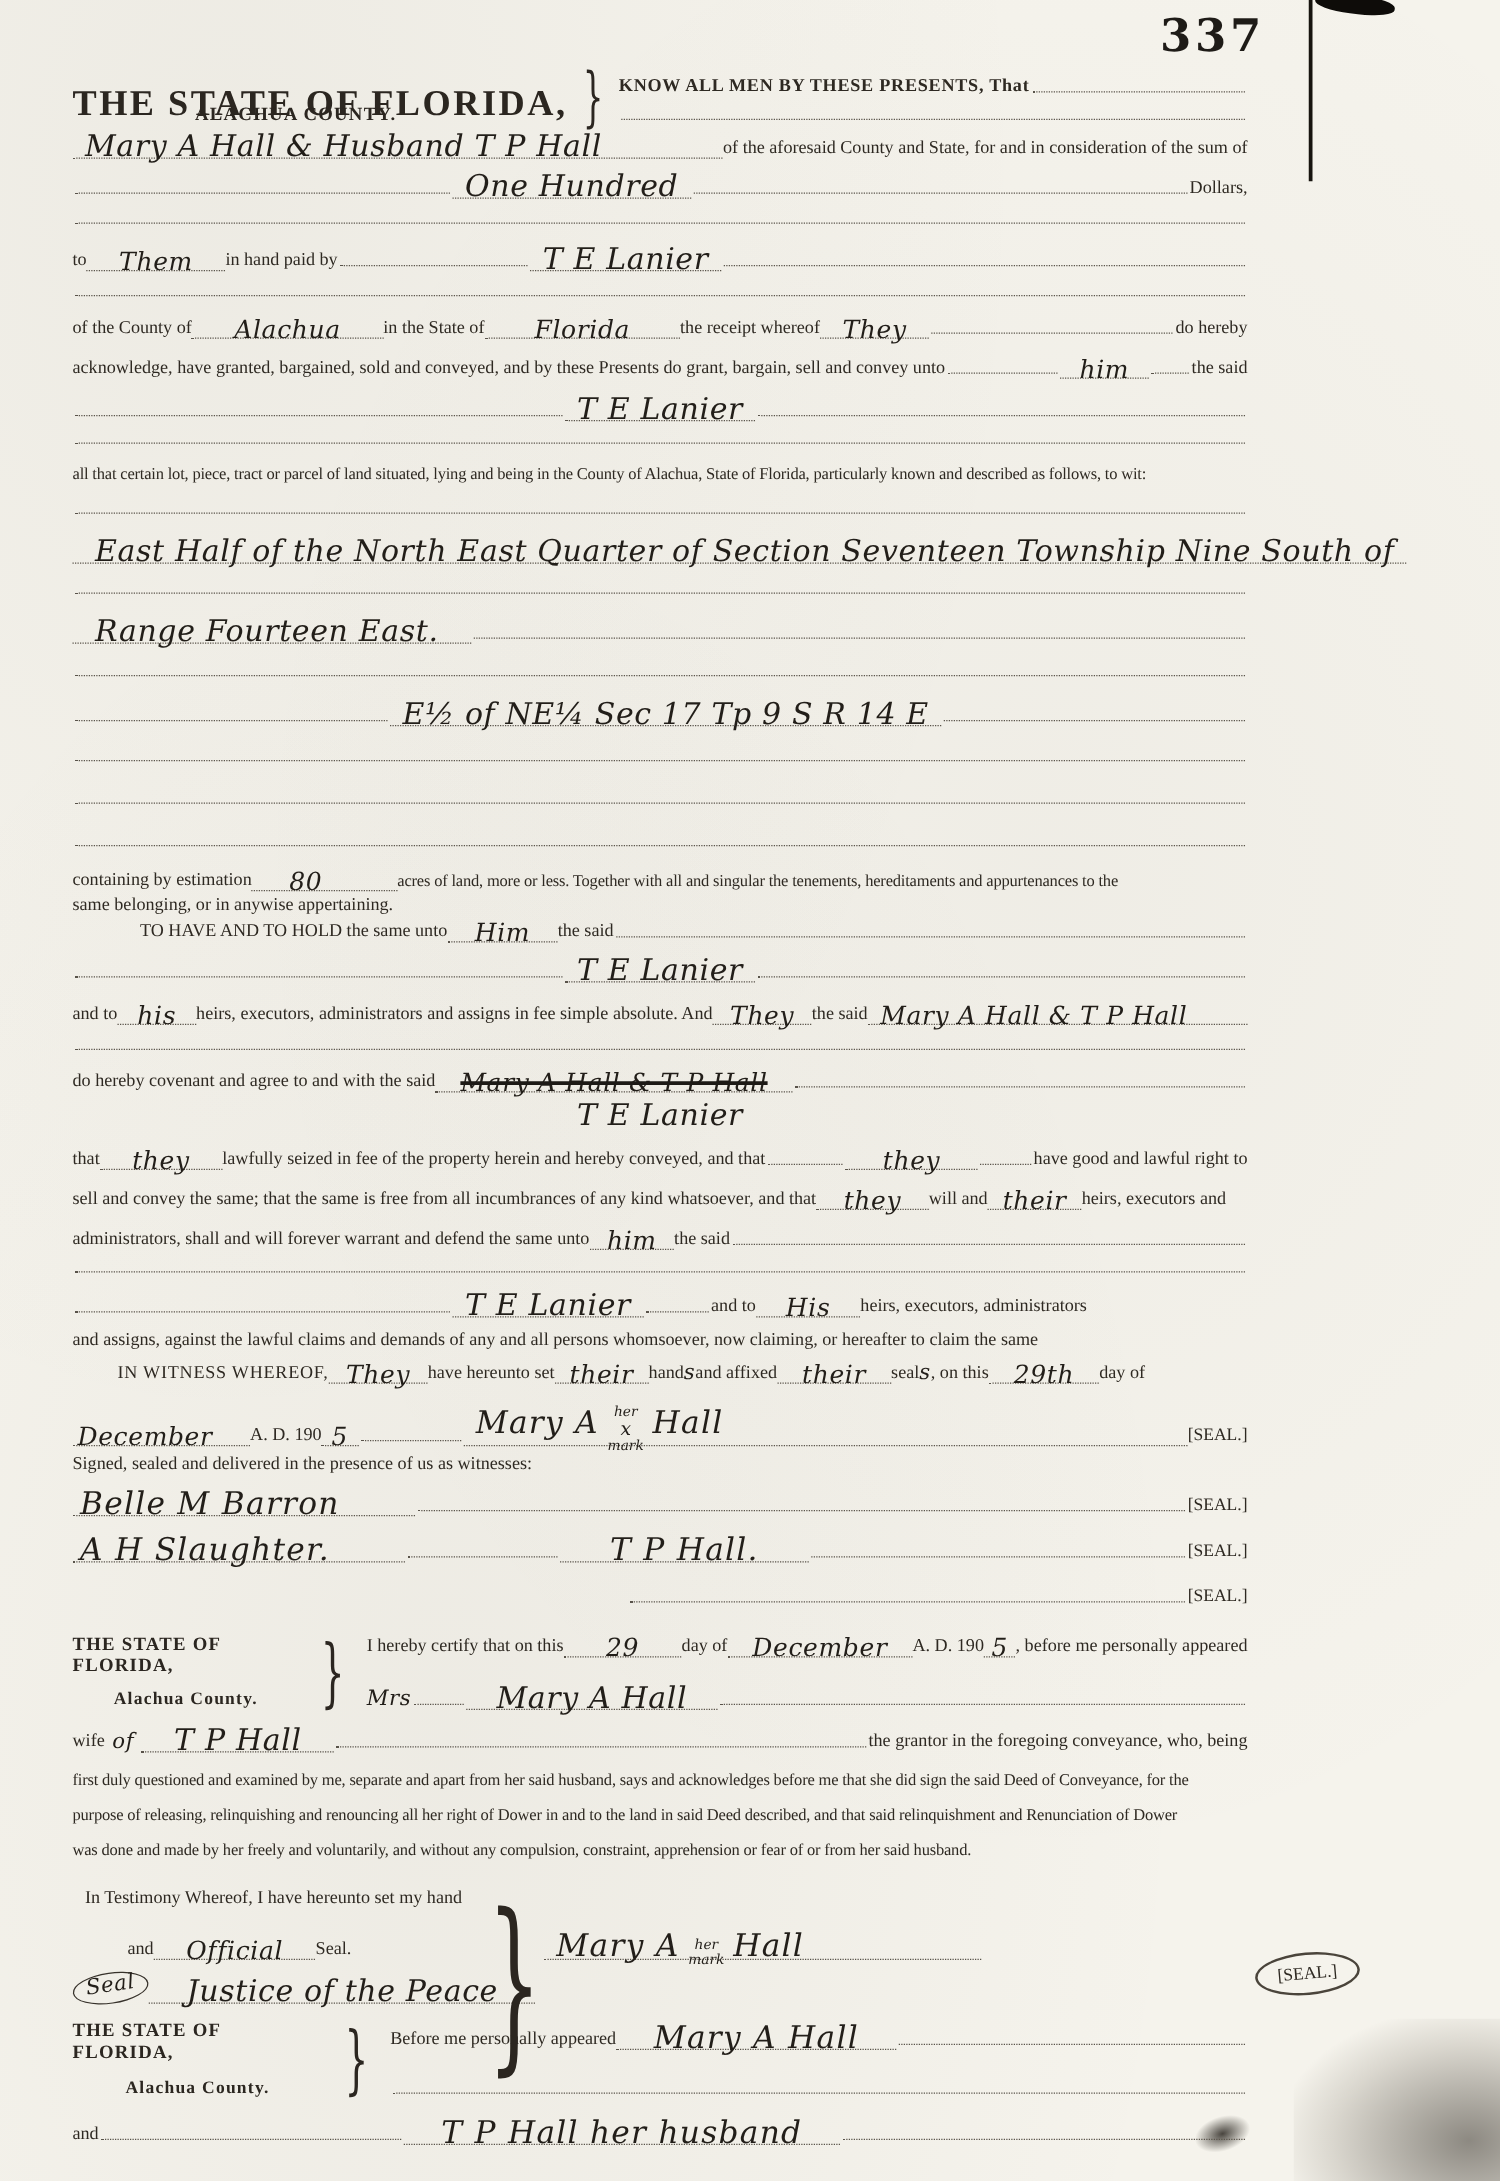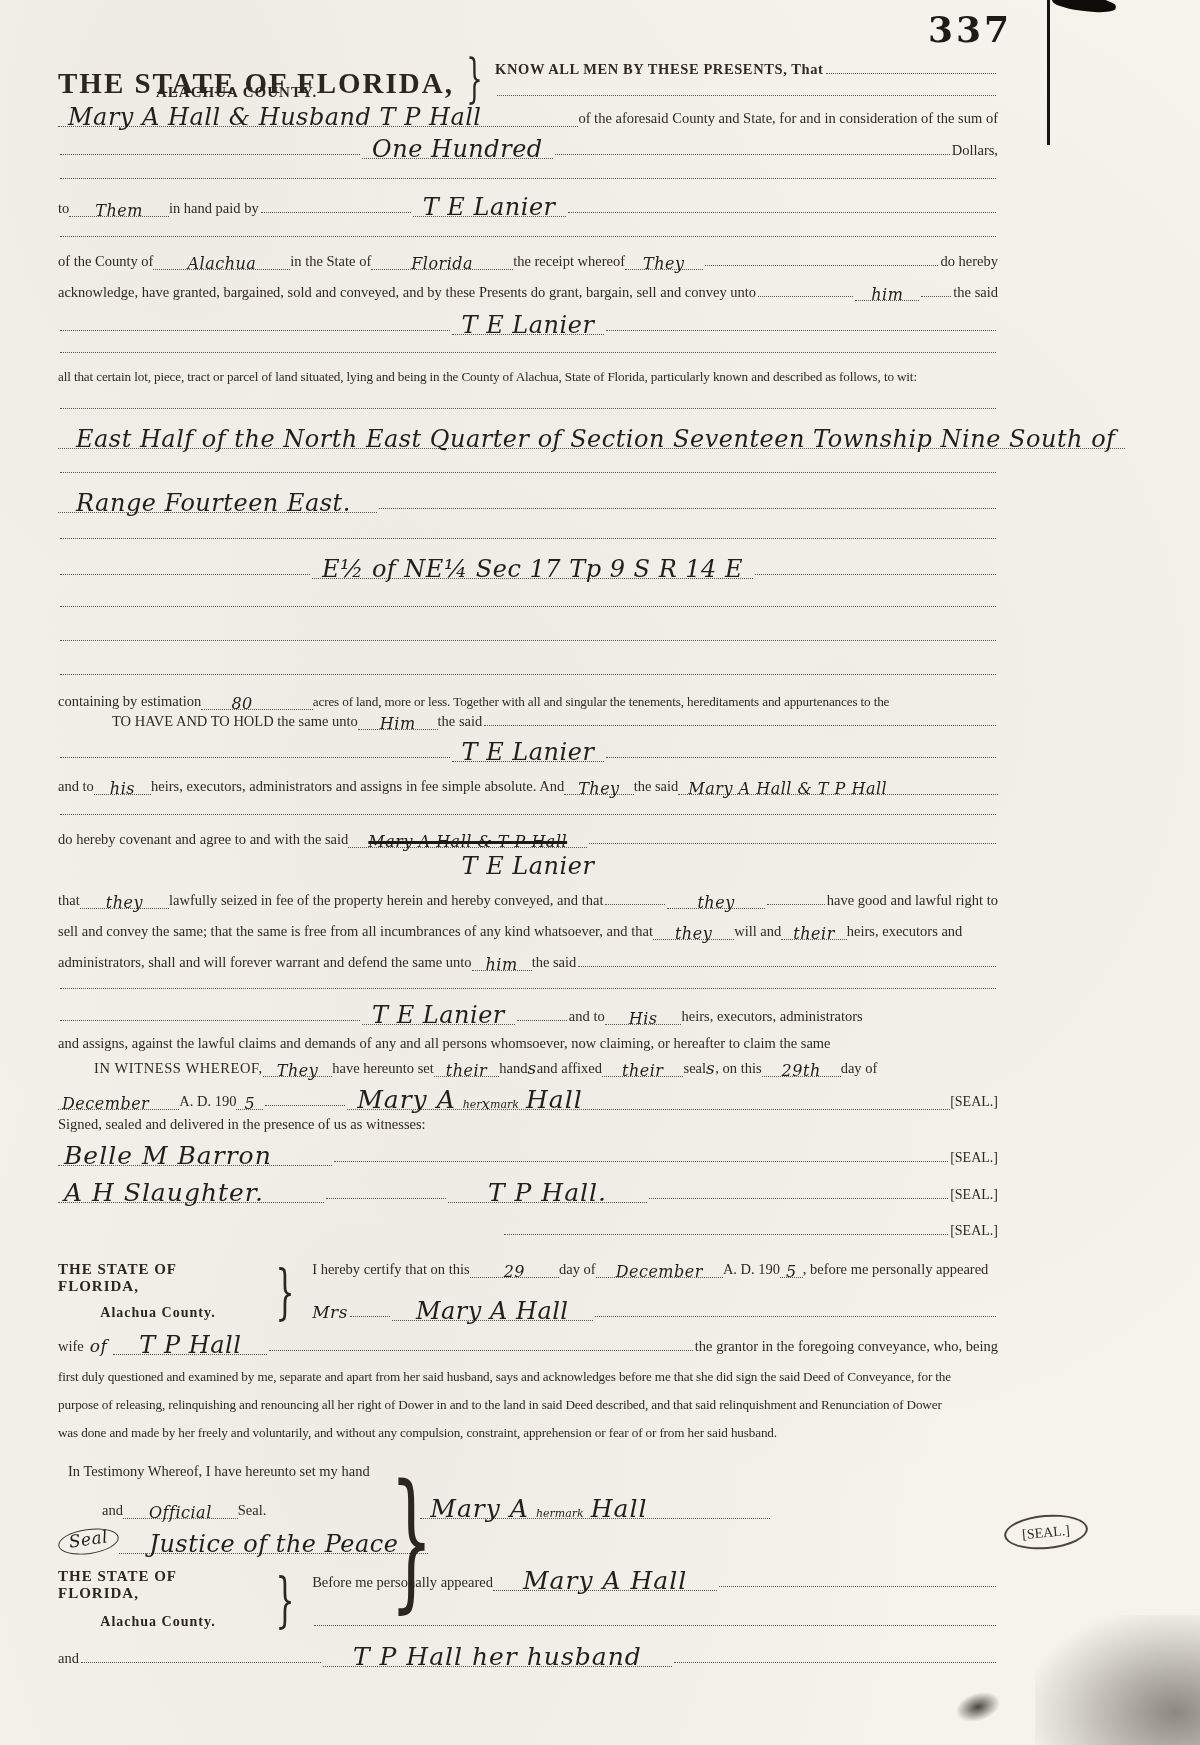--- a/index.html
+++ b/index.html
@@ -9,33 +9,33 @@
       radial-gradient(ellipse at 15% 8%, rgba(90,84,70,0.05), transparent 45%),
       radial-gradient(ellipse at 70% 40%, rgba(90,84,70,0.04), transparent 55%),
       radial-gradient(ellipse at 30% 80%, rgba(90,84,70,0.05), transparent 50%);
     color:#2b2620;}
   .content{position:absolute;left:58px;top:0;width:940px;}
   .p{font-family:"Liberation Serif",serif;font-size:14.5px;color:#2e2922;white-space:nowrap;}
   .pl{font-family:"Liberation Serif",serif;font-size:13.2px;color:#2e2922;white-space:nowrap;letter-spacing:-0.15px;}
   .caps{font-weight:bold;letter-spacing:0.6px;}
   .title{font-family:"Liberation Serif",serif;font-size:29px;font-weight:600;letter-spacing:2px;white-space:nowrap;}
   .subco{font-family:"Liberation Serif",serif;font-size:15px;font-weight:bold;letter-spacing:1px;}
-  .hw{font-family:"DejaVu Serif",serif;font-style:italic;font-size:16px;line-height:1;color:#221e19;white-space:nowrap;letter-spacing:0.5px;}
+  .hw{font-family:"DejaVu Serif",serif;font-style:italic;font-size:20px;line-height:1;color:#221e19;white-space:nowrap;letter-spacing:0.5px;}
   .hw.sm{font-size:17px;}
   .hw.xl{font-size:24px;}
   .sig{font-family:"DejaVu Serif",serif;font-style:italic;font-size:25px;line-height:1;color:#221e19;white-space:nowrap;letter-spacing:1px;}
   .row{display:flex;align-items:flex-end;}
   .dots{flex:1 1 auto;border-bottom:1.6px dotted #59534a;height:1px;margin:0 2px 4px 2px;}
   .u{border-bottom:1.6px dotted #59534a;padding:0 10px;display:inline-flex;align-items:center;}
   .u .hw,.u .sig{margin-bottom:-3px;}
   .strike{text-decoration:line-through;text-decoration-thickness:2.5px;text-decoration-color:#1d1a16;}
   .hbrace{font-family:"DejaVu Serif",serif;font-size:52px;line-height:0.8;transform:scaleX(0.5);margin:0 4px;color:#2b2620;align-self:center;}
   .vbrace{font-family:"DejaVu Serif",serif;font-size:60px;line-height:0.8;transform:scaleX(0.5);margin:0 8px;color:#2b2620;align-self:center;}
   .brace-abs{position:absolute;font-family:"DejaVu Serif",serif;color:#2b2620;line-height:1;transform:scaleX(0.45);transform-origin:left top;}
-  .markblock{display:inline-flex;flex-direction:row;align-items:center;margin:0 7px;transform:translateY(7px);}
+  .markblock{display:inline-flex;flex-direction:column;align-items:center;margin:0 7px;transform:translateY(7px);}
   .markblock .tiny{font-family:"DejaVu Serif",serif;font-style:italic;font-size:11px;line-height:1.1;color:#221e19;}
   .markblock .markx{font-family:"DejaVu Serif",serif;font-style:italic;font-size:15px;line-height:1;color:#221e19;}
   .sealtxt{font-family:"Liberation Serif",serif;font-size:14px;white-space:nowrap;color:#2e2922;}
   .ovalseal{border:2px solid #4a443b;border-radius:50%;padding:6px 16px;transform:rotate(-5deg);display:inline-block;}
   .sealoval{border:1.6px solid #37322b;border-radius:50%;padding:1px 10px 4px 10px;transform:rotate(-8deg);display:inline-block;}
   .pgnum{position:absolute;left:928px;top:8px;font-family:"DejaVu Serif",serif;font-size:36px;font-weight:bold;letter-spacing:3px;color:#1e1b17;}
   .edge-line{position:absolute;left:1047px;top:0;width:3px;height:145px;background:#17140f;}
   .corner-blob{position:absolute;left:1052px;top:-4px;width:64px;height:15px;background:#0e0c09;transform:rotate(7deg);border-radius:45%;}
   .tear{position:absolute;right:0;top:1615px;width:165px;height:130px;
     background:radial-gradient(ellipse at 85% 75%, rgba(55,50,42,0.55), rgba(120,113,100,0.22) 55%, transparent 78%);}
@@ -186,20 +186,23 @@
       </div>
     </div>
 
     <div>
       <div class="row" style="margin-top:14px">
         <span class="p">containing by estimation</span>
         <span class="u" style="padding:0 60px 0 30px">
           <span class="hw">80</span>
         </span>
         <span class="pl">acres of land, more or less.  Together with all and singular the tenements, hereditaments and appurtenances to the</span>
+      </div>
+      <div class="row" style="margin-top:3px">
+        <span class="p">same belonging, or in anywise appertaining.</span>
       </div>
       <div class="row" style="margin-top:3px;margin-left:54px">
         <span class="p">TO HAVE AND TO HOLD the same unto</span>
         <span class="u" style="padding:0 22px">
           <span class="hw">Him</span>
         </span>
         <span class="p">the said</span>
         <span class="dots"></span>
       </div>
       <div class="row" style="margin-top:10px">

